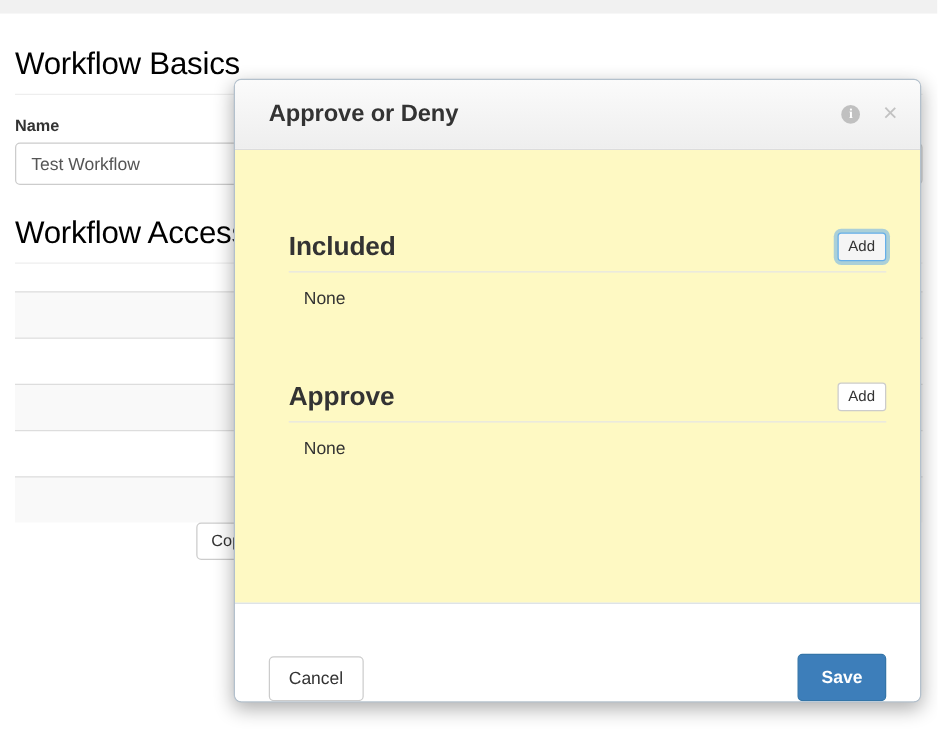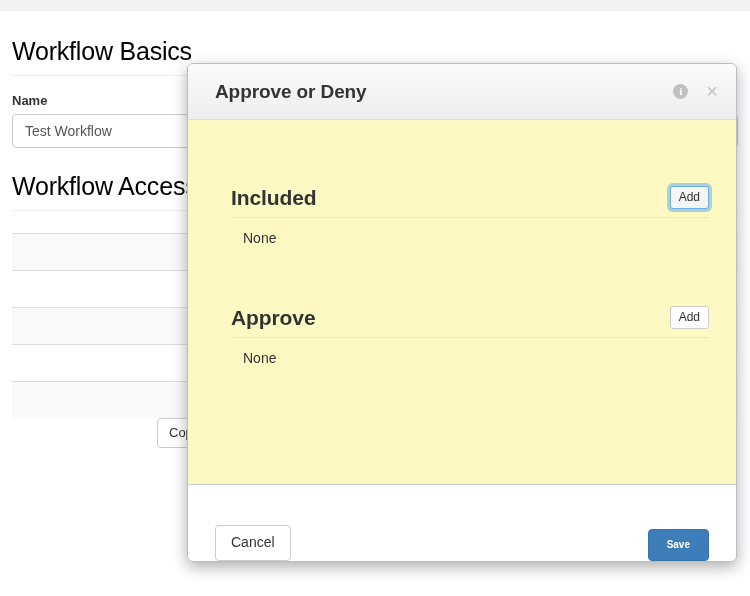--- a/index.html
+++ b/index.html
@@ -248,21 +248,21 @@
     background: #ffffff;
     border-radius: 0 0 5px 5px;
   }
 
   .btn-cancel {
     font-size: 14px;
     padding: 7px 15px;
   }
 
   .btn-save {
-    font-size: 10px;
+    font-size: 14px;
     font-weight: bold;
     padding: 8px 18px;
     background: #3d7eba;
     border-color: #3475a8;
     color: #ffffff;
     border-radius: 4px;
   }
 </style>
 </head>
 <body>

